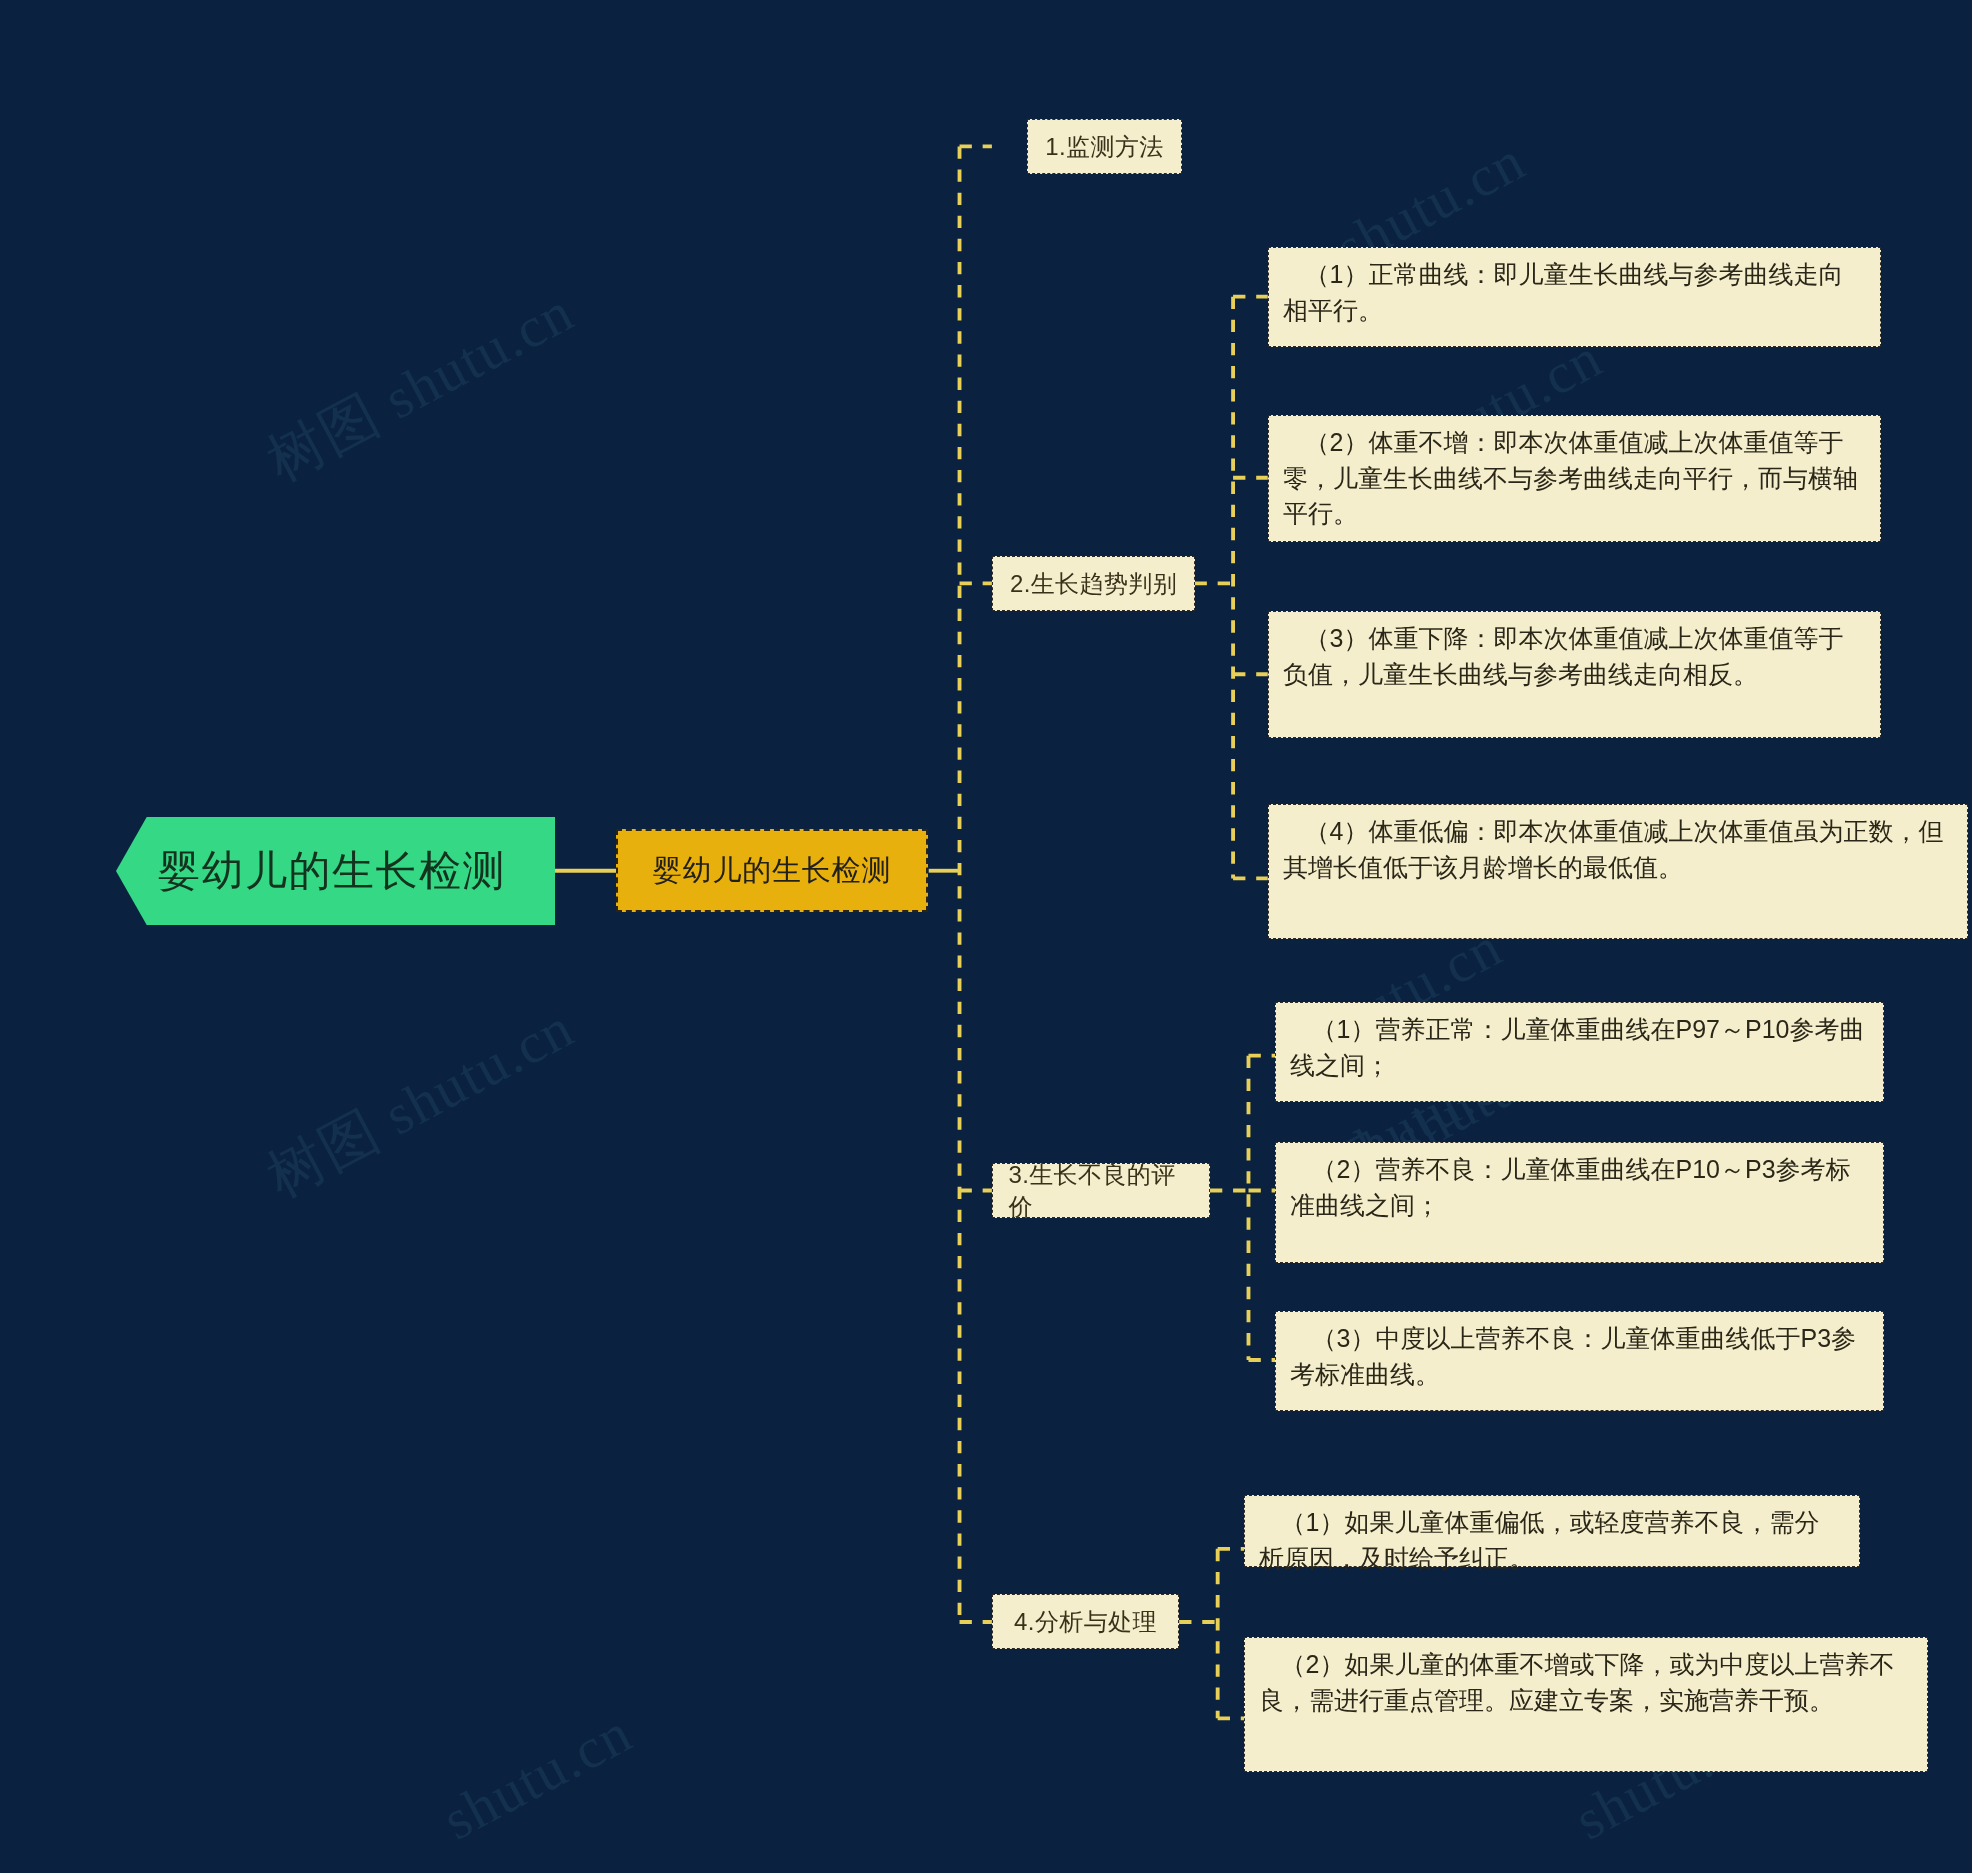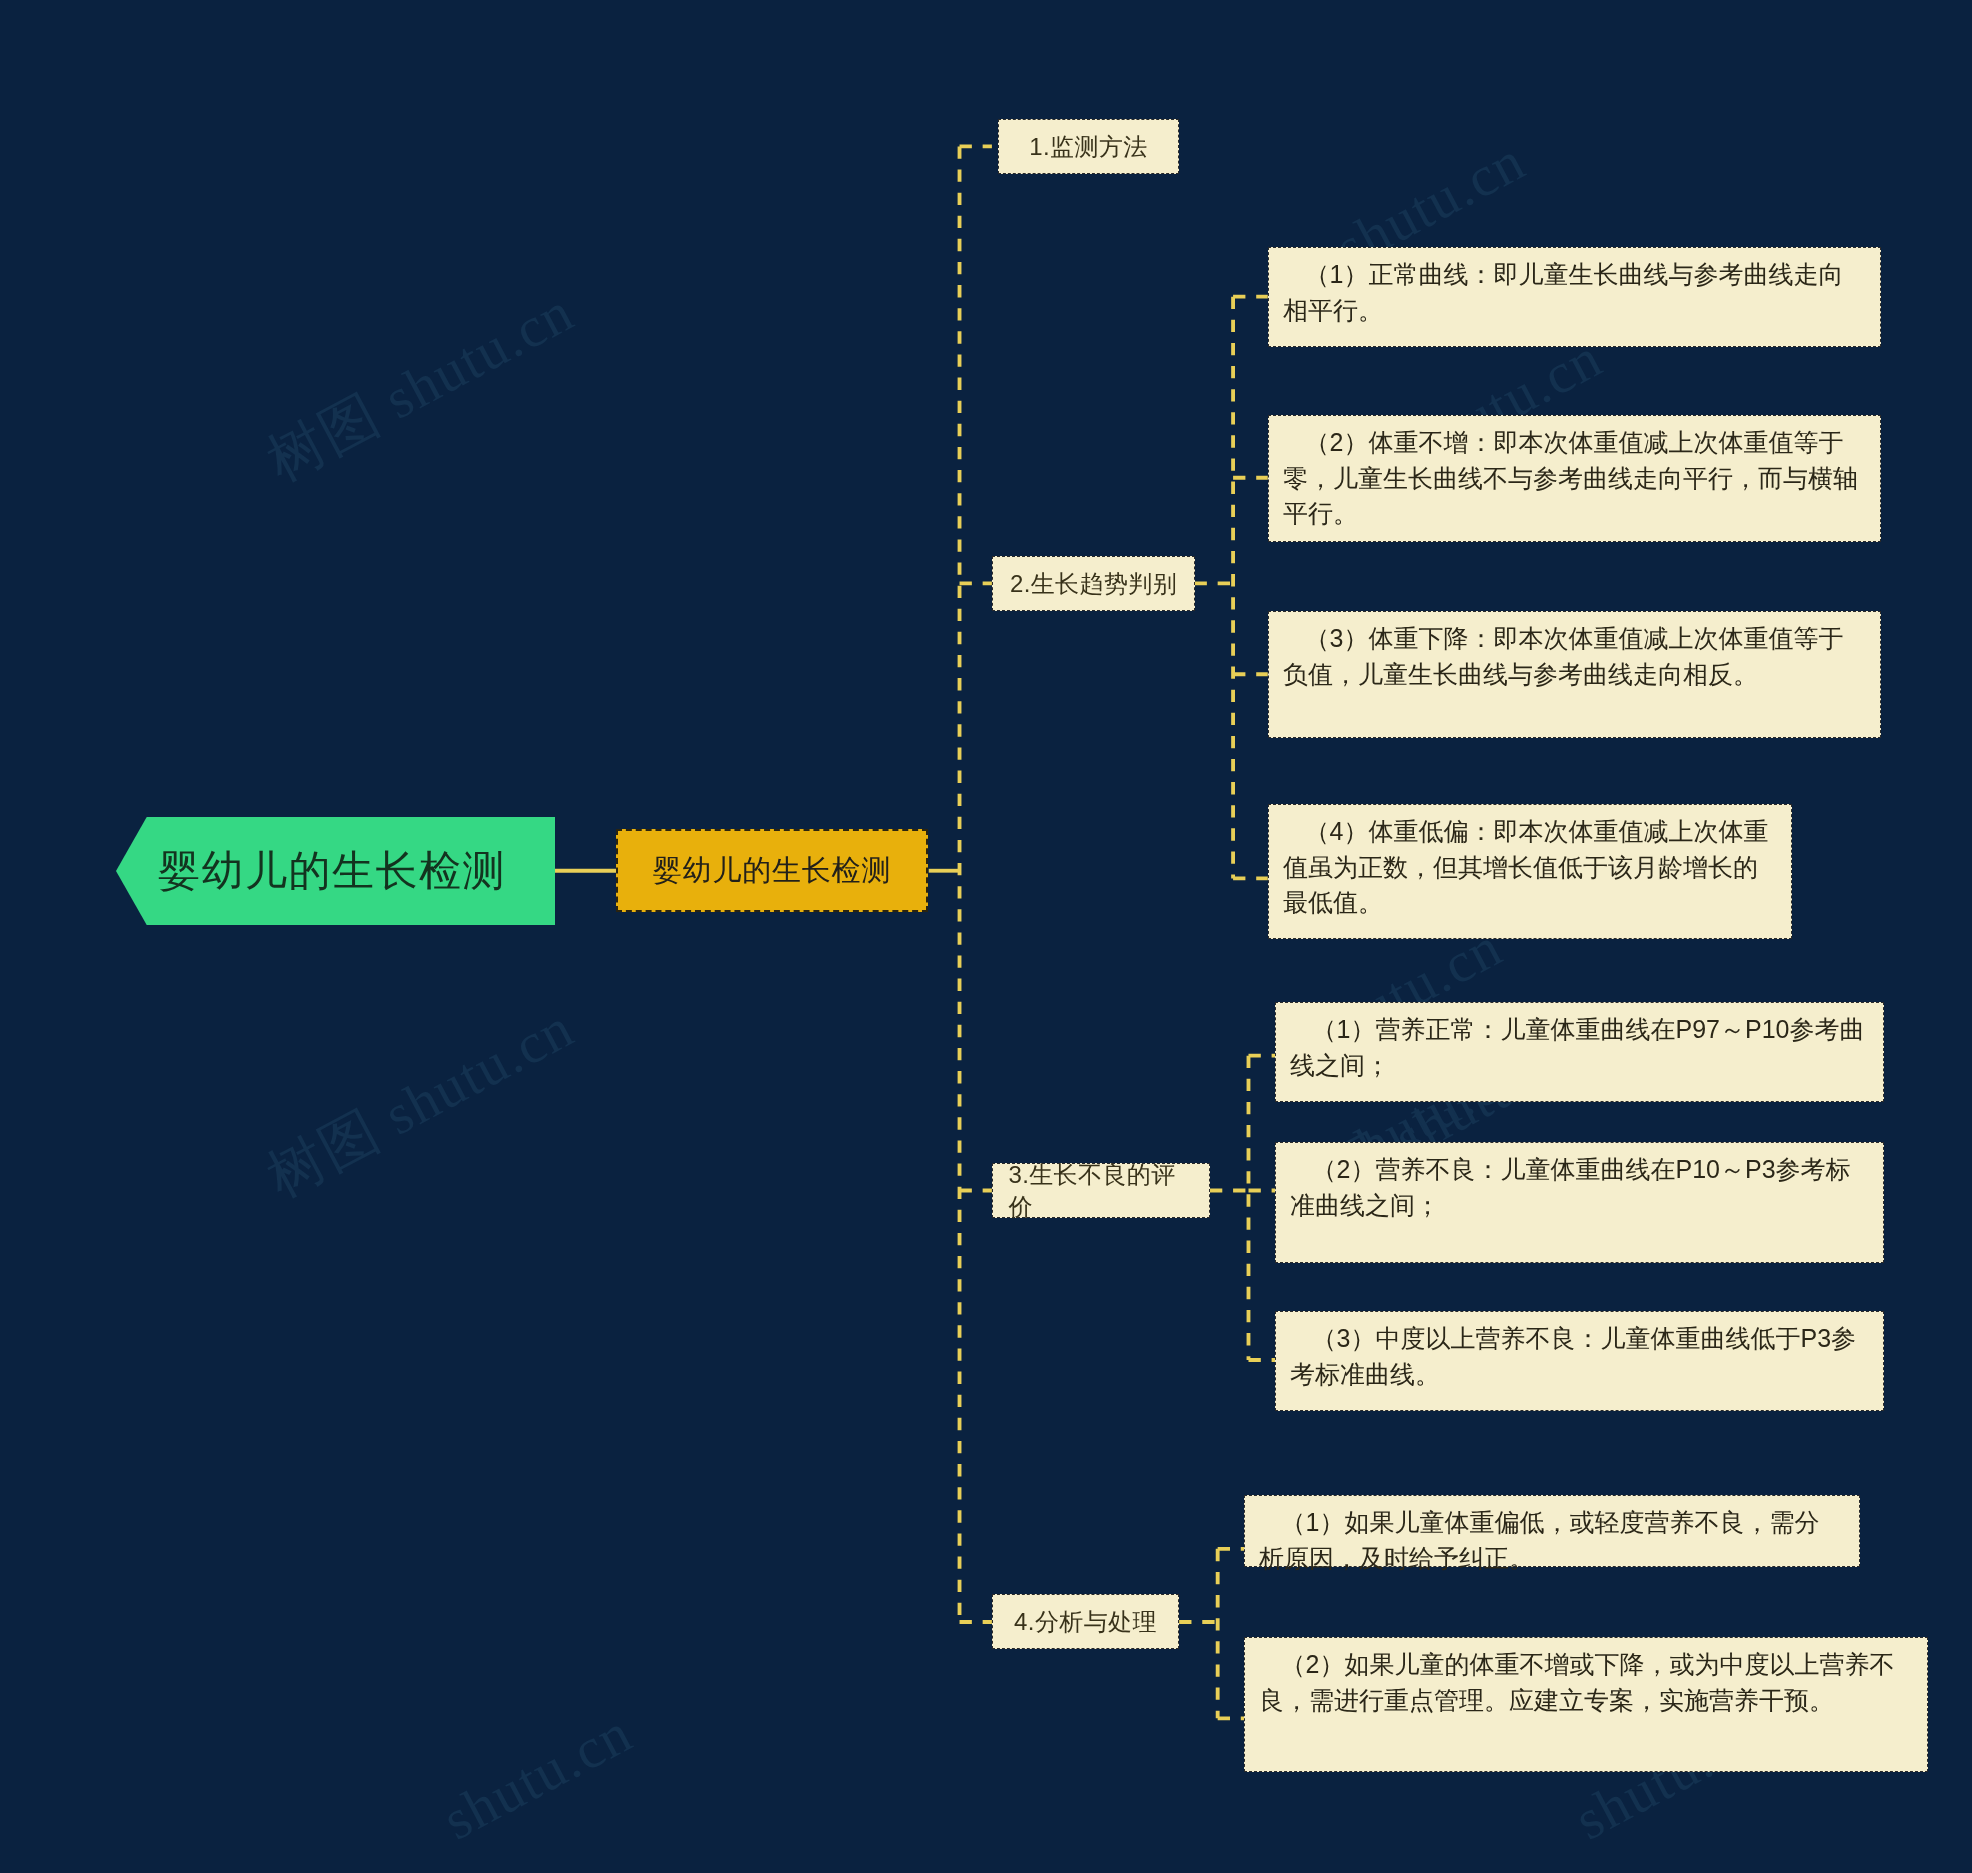--- a/index.html
+++ b/index.html
@@ -140,21 +140,21 @@
   </svg>
 
   <div class="node root" style="left:116px; top:817px; width:439px; height:108px;">
     <span>婴幼儿的生长检测</span>
   </div>
 
   <div class="node branch-root" style="left:616px; top:829px; width:312px; height:83px;">
     <span>婴幼儿的生长检测</span>
   </div>
 
-  <div class="node topic" style="left:998px; top:119px; width:181px; height:55px;">
+  <div class="node topic" style="left:1027px; top:119px; width:155px; height:55px;">
     <span>1.监测方法</span>
   </div>
 
   <div class="node topic" style="left:992px; top:556px; width:203px; height:55px;">
     <span>2.生长趋势判别</span>
   </div>
 
   <div class="node topic" style="left:992px; top:1163px; width:218px; height:55px;">
     <span>3.生长不良的评价</span>
   </div>
@@ -168,21 +168,21 @@
   </div>
 
   <div class="node leaf" style="left:1268px; top:415px; width:613px; height:127px;">
     <span>（2）体重不增：即本次体重值减上次体重值等于零，儿童生长曲线不与参考曲线走向平行，而与横轴平行。</span>
   </div>
 
   <div class="node leaf" style="left:1268px; top:611px; width:613px; height:127px;">
     <span>（3）体重下降：即本次体重值减上次体重值等于负值，儿童生长曲线与参考曲线走向相反。</span>
   </div>
 
-  <div class="node leaf" style="left:1268px; top:804px; width:524px; height:135px;">
+  <div class="node leaf" style="left:1268px; top:804px; width:700px; height:135px;">
     <span>（4）体重低偏：即本次体重值减上次体重值虽为正数，但其增长值低于该月龄增长的最低值。</span>
   </div>
 
   <div class="node leaf" style="left:1275px; top:1002px; width:609px; height:100px;">
     <span>（1）营养正常：儿童体重曲线在P97～P10参考曲线之间；</span>
   </div>
 
   <div class="node leaf" style="left:1275px; top:1142px; width:609px; height:121px;">
     <span>（2）营养不良：儿童体重曲线在P10～P3参考标准曲线之间；</span>
   </div>

